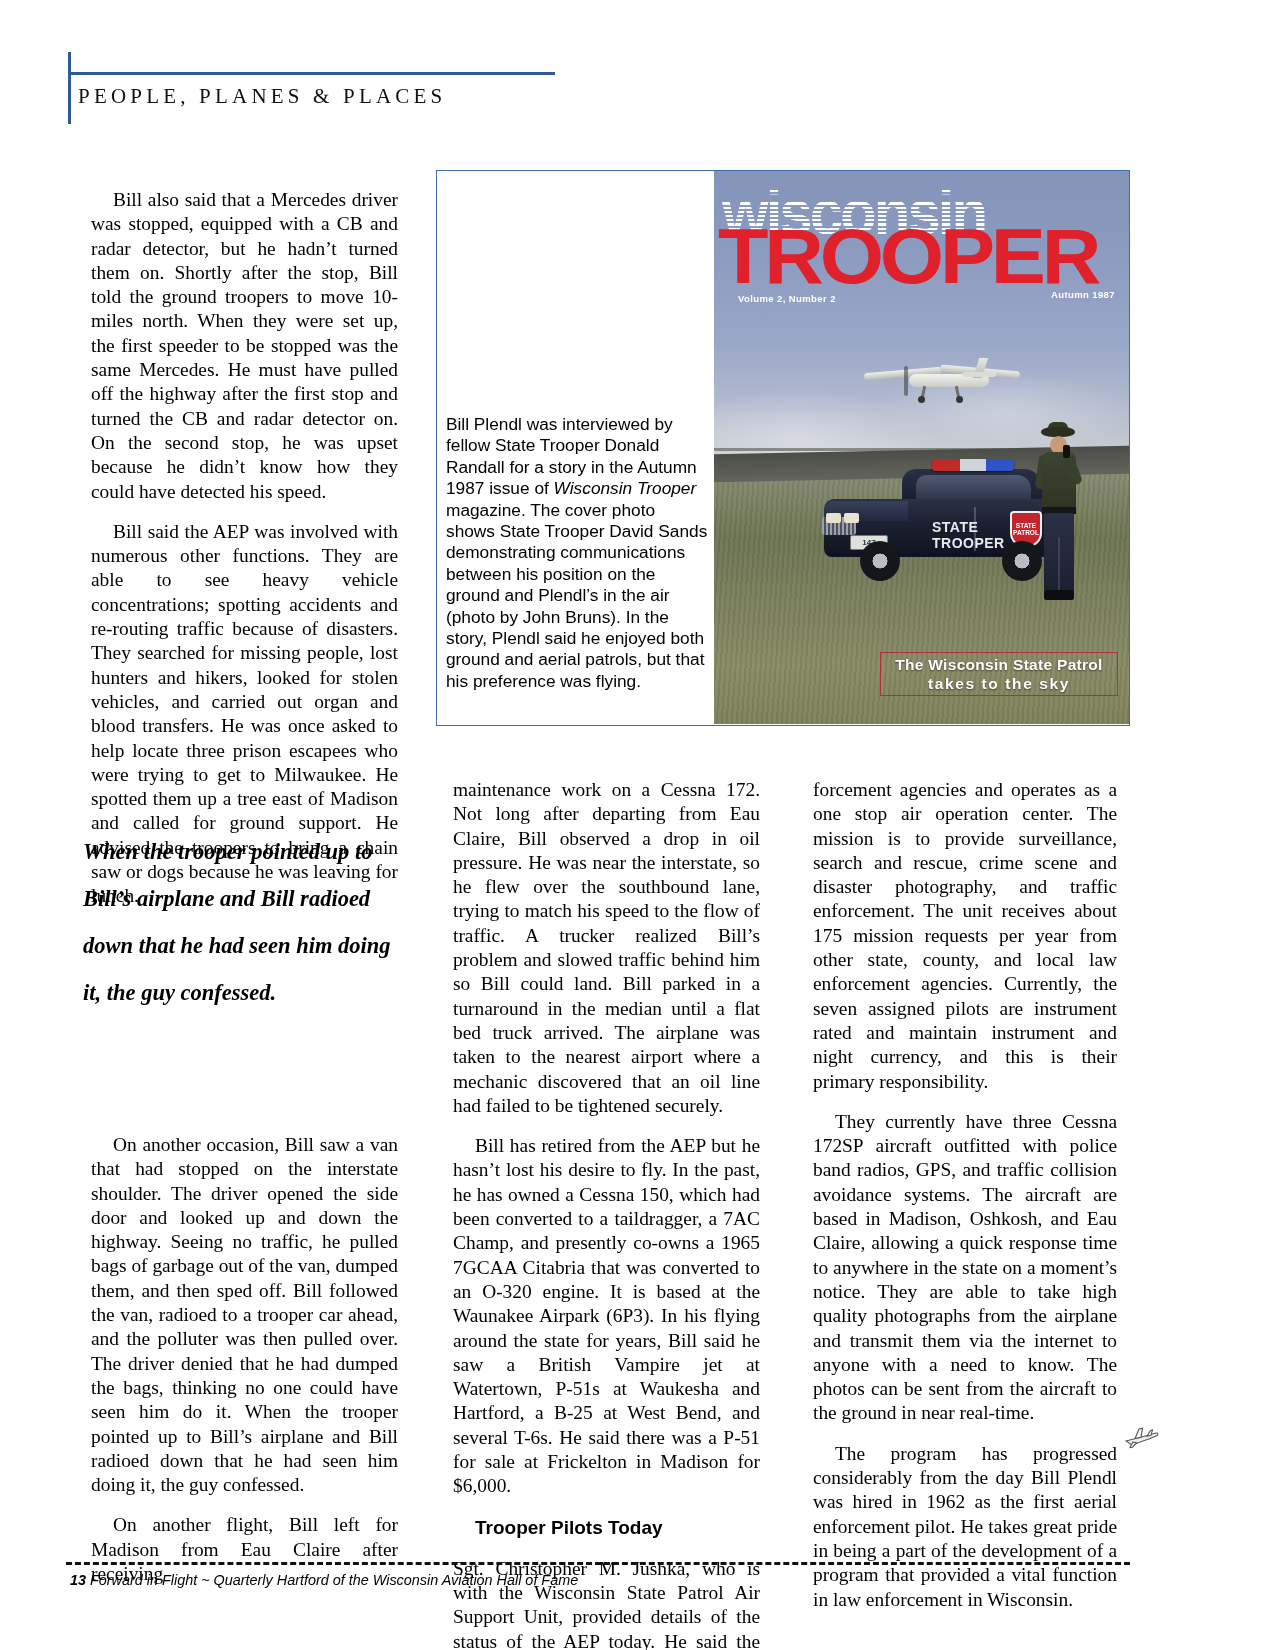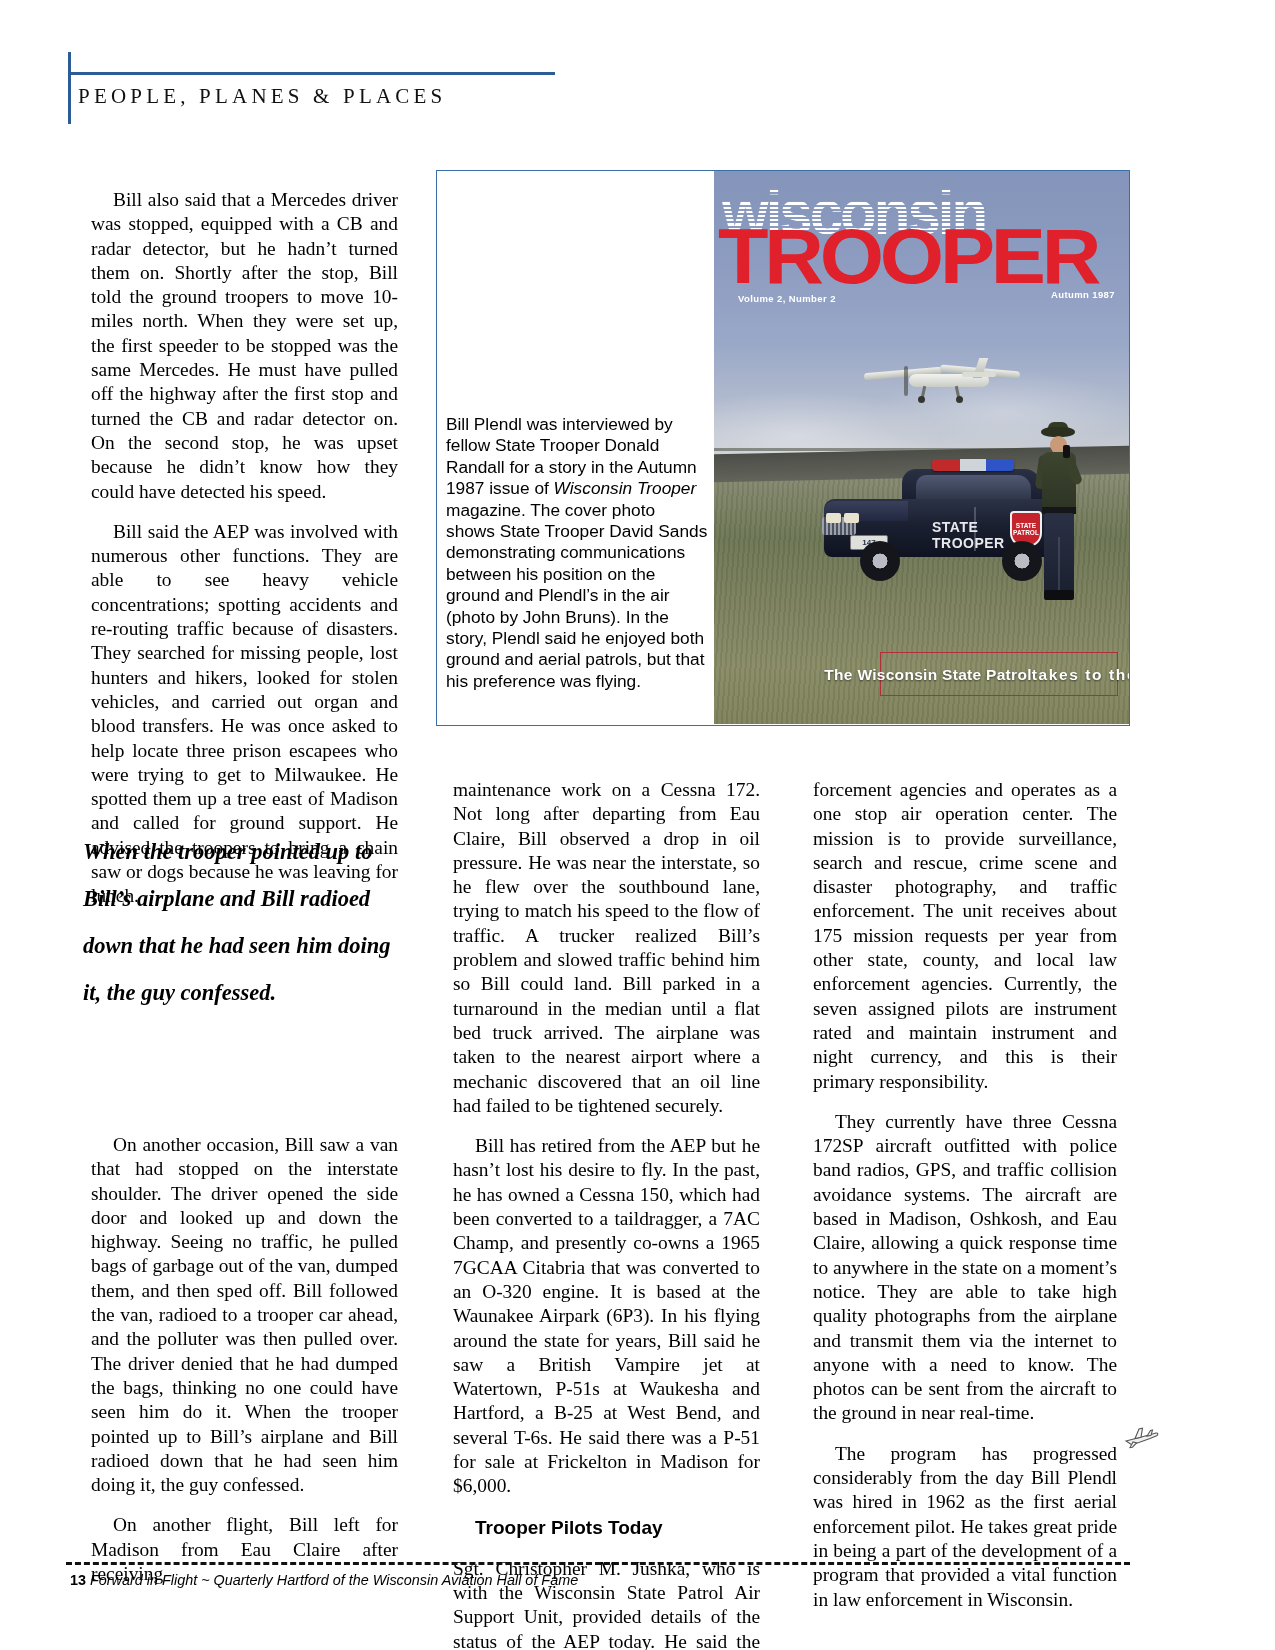--- a/index.html
+++ b/index.html
@@ -169,36 +169,36 @@
   .trooper .armr{position:absolute;left:38px;top:28px;width:10px;height:30px;border-radius:5px;
              background:#39412c;transform:rotate(-22deg);}
   .trooper .arml{position:absolute;left:7px;top:28px;width:10px;height:34px;border-radius:5px;
              background:#39412c;transform:rotate(8deg);}
   .trooper .radio{position:absolute;left:33px;top:18px;width:7px;height:13px;border-radius:2px;background:#111;}
   .trooper .boots{position:absolute;left:14px;top:163px;width:30px;height:10px;background:#0d0e12;border-radius:2px;}
 
   
   .cover-banner{position:absolute;left:166px;top:481px;width:238px;height:44px;
                 border:1.5px solid #b0303a;box-sizing:border-box;
-                display:flex;flex-direction:row;align-items:center;justify-content:center;}
+                display:flex;flex-direction:column;align-items:center;justify-content:center;}
   .cover-banner div{
     font-family:"Liberation Sans", sans-serif;font-weight:bold;font-size:15.5px;line-height:19px;
     color:#ffffff;letter-spacing:.3px;white-space:nowrap;
     text-shadow:0 1px 2px rgba(0,0,0,.55);}
   .cover-banner .l2{letter-spacing:1.6px;}
 
   
   .endmark{position:absolute;left:1123px;top:1420px;width:38px;height:34px;}
 
   
   .footer-rule{position:absolute;left:66px;top:1562px;width:1064px;height:0;
     border-top:3px dashed #111;}
   .footer-text{position:absolute;left:70px;top:1572px;
     font-family:"Liberation Sans", sans-serif;font-size:14.4px;color:#000;}
-  .footer-text .pg{font-weight:bold;text-align:right;}
+  .footer-text .pg{font-weight:bold;font-style:italic;text-align:right;}
   .footer-text .ft{font-style:italic;}
 </style>
 </head>
 <body>
 
 <div class="page">
 
   <div class="header">
     <div class="vrule"></div>
     <div class="hrule"></div>

